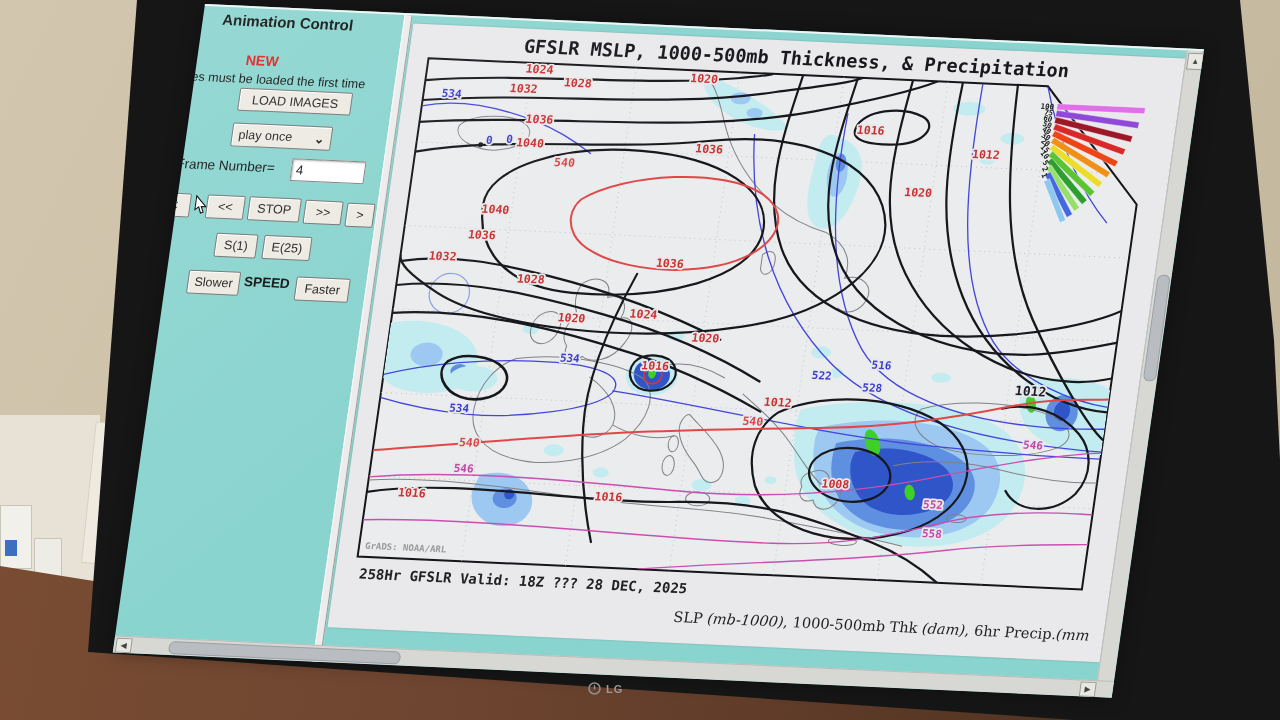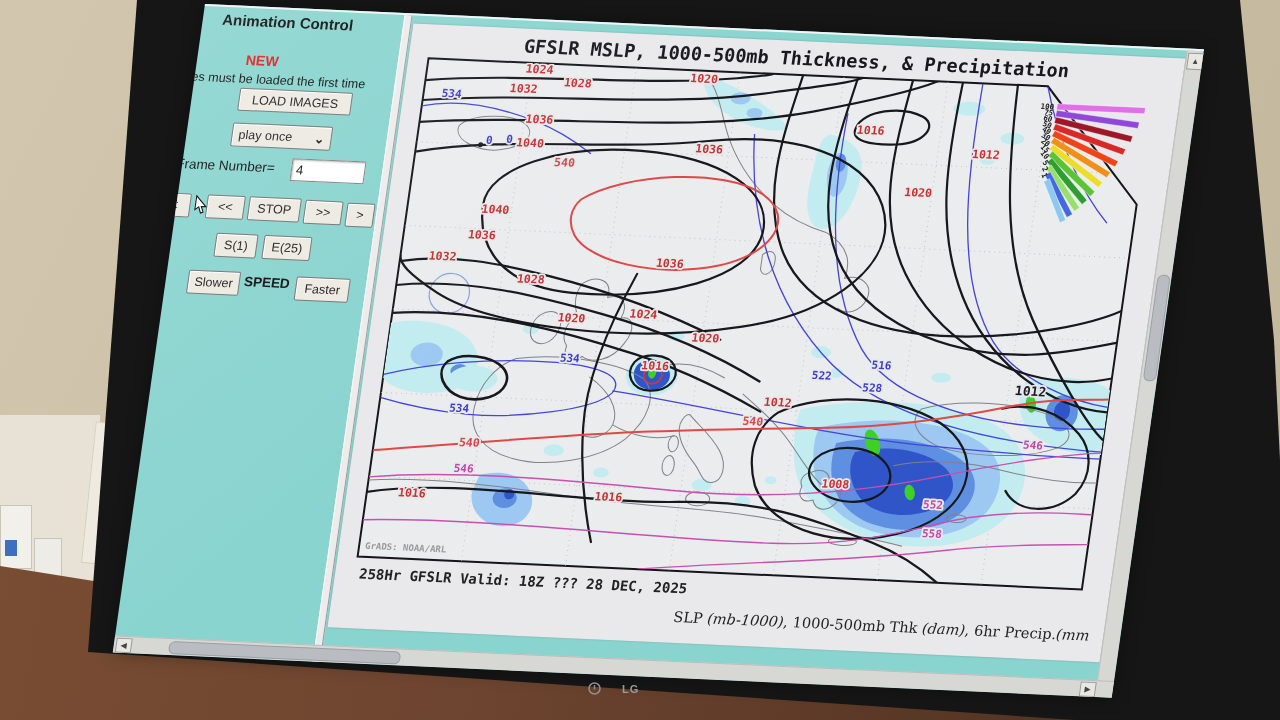--- a/index.html
+++ b/index.html
@@ -9,21 +9,21 @@
   .box2{position:absolute;left:170px;top:445px;width:110px;height:125px;background:#e4dfd2;border:1px solid #cfc9bb;transform:rotate(-4deg);}
   .plate1{position:absolute;left:0px;top:505px;width:30px;height:62px;background:#f2f0ea;border:1px solid #c8c4b8;}
   .plate1 .blue{position:absolute;left:4px;top:34px;width:12px;height:16px;background:#3d6fc0;}
   .plate2{position:absolute;left:34px;top:538px;width:26px;height:56px;background:#eeece6;border:1px solid #c8c4b8;}
   .desk{position:absolute;inset:0;background:linear-gradient(100deg,#7b4e33 0%,#6e4530 40%,#4a2e1e 100%);
         clip-path:polygon(0px 566px,100px 582px,700px 660px,1280px 698px,1280px 720px,0px 720px);}
   .bezel{position:absolute;inset:0;background:#161616;
         clip-path:polygon(137px 0px,1240px 0px,1274px 340px,1280px 460px,1280px 720px,1075px 720px,88px 652px);}
   .bezel-shine{position:absolute;inset:0;background:linear-gradient(160deg,rgba(130,190,190,.18),rgba(0,0,0,0) 30%);
         clip-path:polygon(1240px 0px,1274px 340px,1280px 460px,1280px 720px,1248px 720px,1226px 0px);}
-  .lg-logo{position:absolute;left:588px;top:682px;display:flex;align-items:center;gap:21px;color:#8f8f8f;}
+  .lg-logo{position:absolute;left:588px;top:682px;display:flex;align-items:center;gap:5px;color:#8f8f8f;}
   .lg-logo .txt{font-size:11px;font-weight:bold;letter-spacing:1px;color:#9a9a9a;}
 
   .screen{position:absolute;left:205px;top:4px;width:1000px;height:650px;background:#8ad4cf;
           transform:rotate(2.6deg) skewX(-5.5deg);transform-origin:0 0;overflow:hidden;
           border-top:2px solid #eef6f5;box-shadow:0 0 18px rgba(0,0,0,.35);}
   .glare{position:absolute;inset:0;background:linear-gradient(135deg,rgba(255,255,255,.10),rgba(255,255,255,0) 40%);pointer-events:none;z-index:50;}
 
   
   .panel{position:absolute;left:0;top:0;width:200px;height:650px;}
   .panel-title{position:absolute;left:-10px;top:4px;width:190px;text-align:center;font-size:15px;font-weight:bold;color:#111;}

